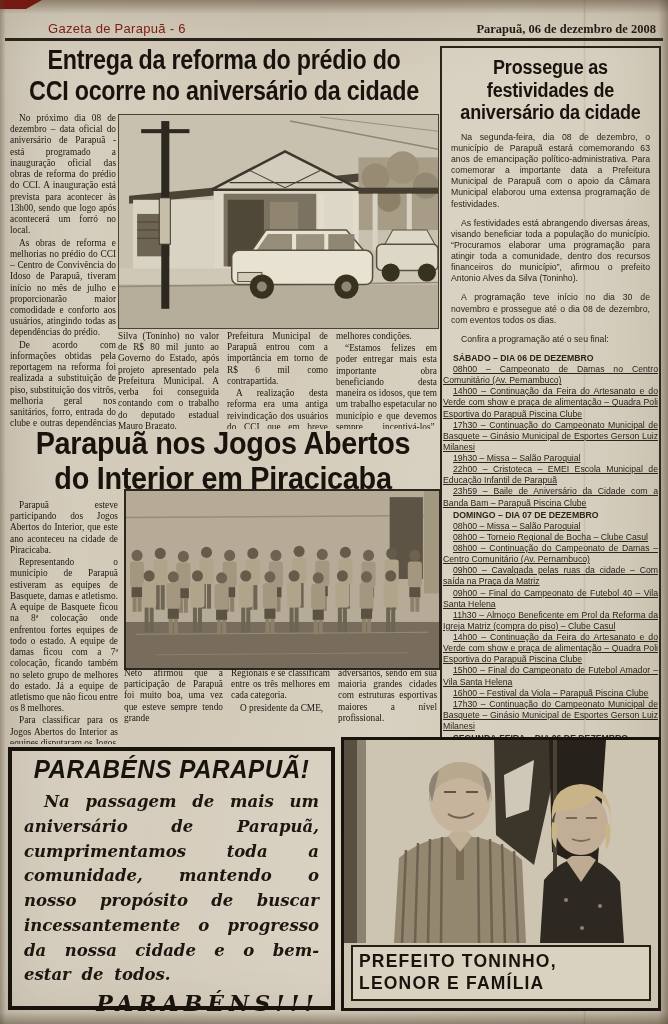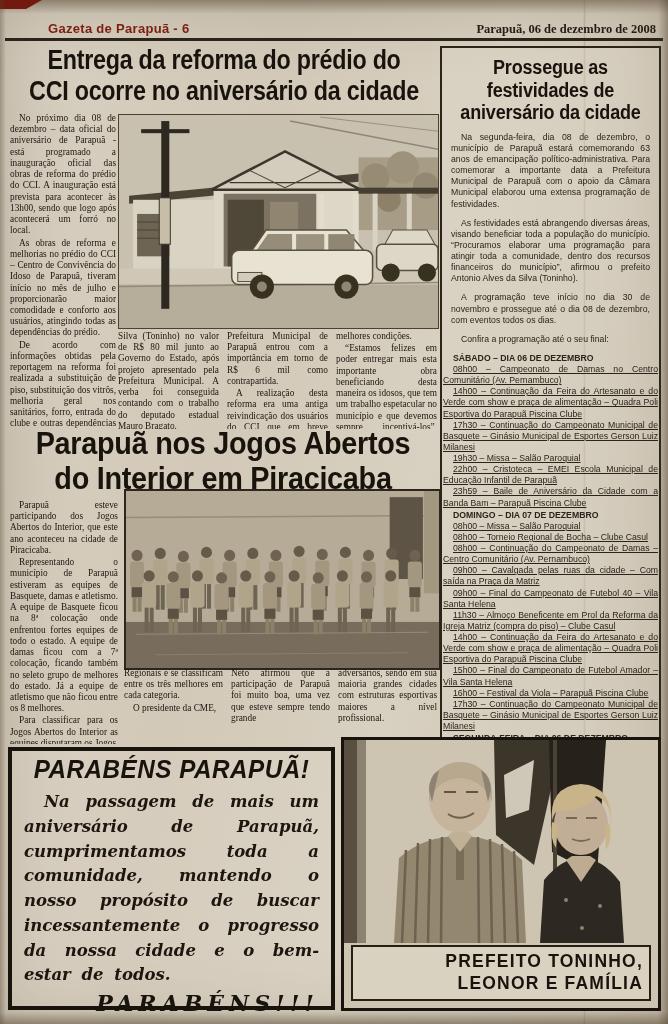--- a/index.html
+++ b/index.html
@@ -15,21 +15,21 @@
   .right-edge{position:absolute;top:0;bottom:0;right:0;width:10px;
         background:linear-gradient(270deg,rgba(80,66,46,.4),rgba(80,66,46,0));}
   .left-edge{position:absolute;top:0;bottom:0;left:0;width:6px;
         background:linear-gradient(90deg,rgba(80,66,46,.35),rgba(80,66,46,0));}
   .corner-red{position:absolute;top:0;left:0;width:42px;height:9px;background:#74190f;
         clip-path:polygon(0 0,100% 0,62% 100%,0 100%);}
   .crease{position:absolute;top:0;bottom:0;left:583px;width:3px;
         background:linear-gradient(90deg,rgba(120,102,78,0),rgba(120,102,78,.22),rgba(120,102,78,0));}
 
   .masthead-left{position:absolute;top:21px;left:48px;font-family:"Liberation Sans",sans-serif;
-        font-weight:bold;font-size:13px;color:#7c2013;letter-spacing:.3px;}
+        font-weight:normal;font-size:13px;color:#7c2013;letter-spacing:.3px;}
   .masthead-right{position:absolute;top:22px;right:12px;font-family:"Liberation Serif",serif;
         font-weight:bold;font-size:12.5px;color:#241d14;}
   .rule{position:absolute;top:38px;left:5px;right:5px;height:3px;background:#2b241a;}
 
   .h1{position:absolute;top:45px;left:-31px;width:510px;margin:0;
       font-family:"Liberation Sans",sans-serif;font-weight:bold;font-size:27.5px;line-height:1.12;
       text-align:center;color:#18130d;transform:scaleX(.847);transform-origin:50% 0;letter-spacing:-.3px;}
   .h1 span{display:block;}
   .h2{position:absolute;top:426px;left:-7px;width:460px;margin:0;
       font-family:"Liberation Sans",sans-serif;font-weight:bold;font-size:32px;line-height:1.08;
@@ -69,21 +69,21 @@
       font-size:25px;text-align:center;letter-spacing:.5px;transform:scaleX(.97);color:#18130d;}
   .greeting .body{margin:6px 0 2px;font-family:"DejaVu Serif",serif;font-weight:bold;font-style:italic;
       font-size:16.5px;line-height:1.5;text-align:justify;text-indent:20px;word-spacing:5px;color:#1c160f;}
   .greeting .foot{margin:2px 0 0;font-family:"DejaVu Serif",serif;font-weight:bold;font-style:italic;
       font-size:22px;text-align:right;letter-spacing:5px;color:#18130d;}
 
   .photo3{position:absolute;top:737px;left:341px;width:320px;height:274px;box-sizing:border-box;
       border:3px solid #18130d;background:#cdc4b2;}
   .photo3 .caption{position:absolute;left:7px;right:7px;bottom:7px;border:2px solid #241e15;
       background:#d9d2c1;padding:4px 6px;font-family:"Liberation Sans",sans-serif;font-weight:bold;
-      font-size:17.5px;line-height:1.25;text-align:right;letter-spacing:1.2px;color:#18130d;}
+      font-size:17.5px;line-height:1.25;text-align:left;letter-spacing:1.2px;color:#18130d;}
   .photo3 .pic{position:absolute;top:0;left:0;right:0;height:203px;overflow:hidden;}
 </style>
 </head>
 <body>
 
 <div class="page">
   <div class="top-edge"></div>
   <div class="corner-red"></div>
   <div class="crease"></div>
 
@@ -225,25 +225,25 @@
       <use href="#pB" x="160" y="77"></use>
         <use href="#pA" x="184" y="79"></use>
         <use href="#pB" x="208" y="77"></use>
       <use href="#pA" x="232" y="78"></use>
         <use href="#pB" x="256" y="77"></use>
     </svg>
   </figure>
 
   <div class="undercols uc2">
     <div class="bodycol col cont">
+        <p>Neto afirmou que a participação de Parapuã foi muito boa, uma vez que esteve sempre tendo grande</p>
+      </div>
+    <div class="bodycol col cont">
         <p>Regionais e se classificam entre os três melhores em cada categoria.</p>
         <p>O presidente da CME,</p>
-      </div>
-    <div class="bodycol col cont">
-        <p>Neto afirmou que a participação de Parapuã foi muito boa, uma vez que esteve sempre tendo grande</p>
       </div>
     <div class="bodycol col cont">
         <p>adversários, sendo em sua maioria grandes cidades com estruturas esportivas maiores a nível profissional.</p>
       </div>
   </div>
 
   <aside class="sidebar">
     <h2>
         <span>Prossegue as</span>
         <span>festividades de</span>

